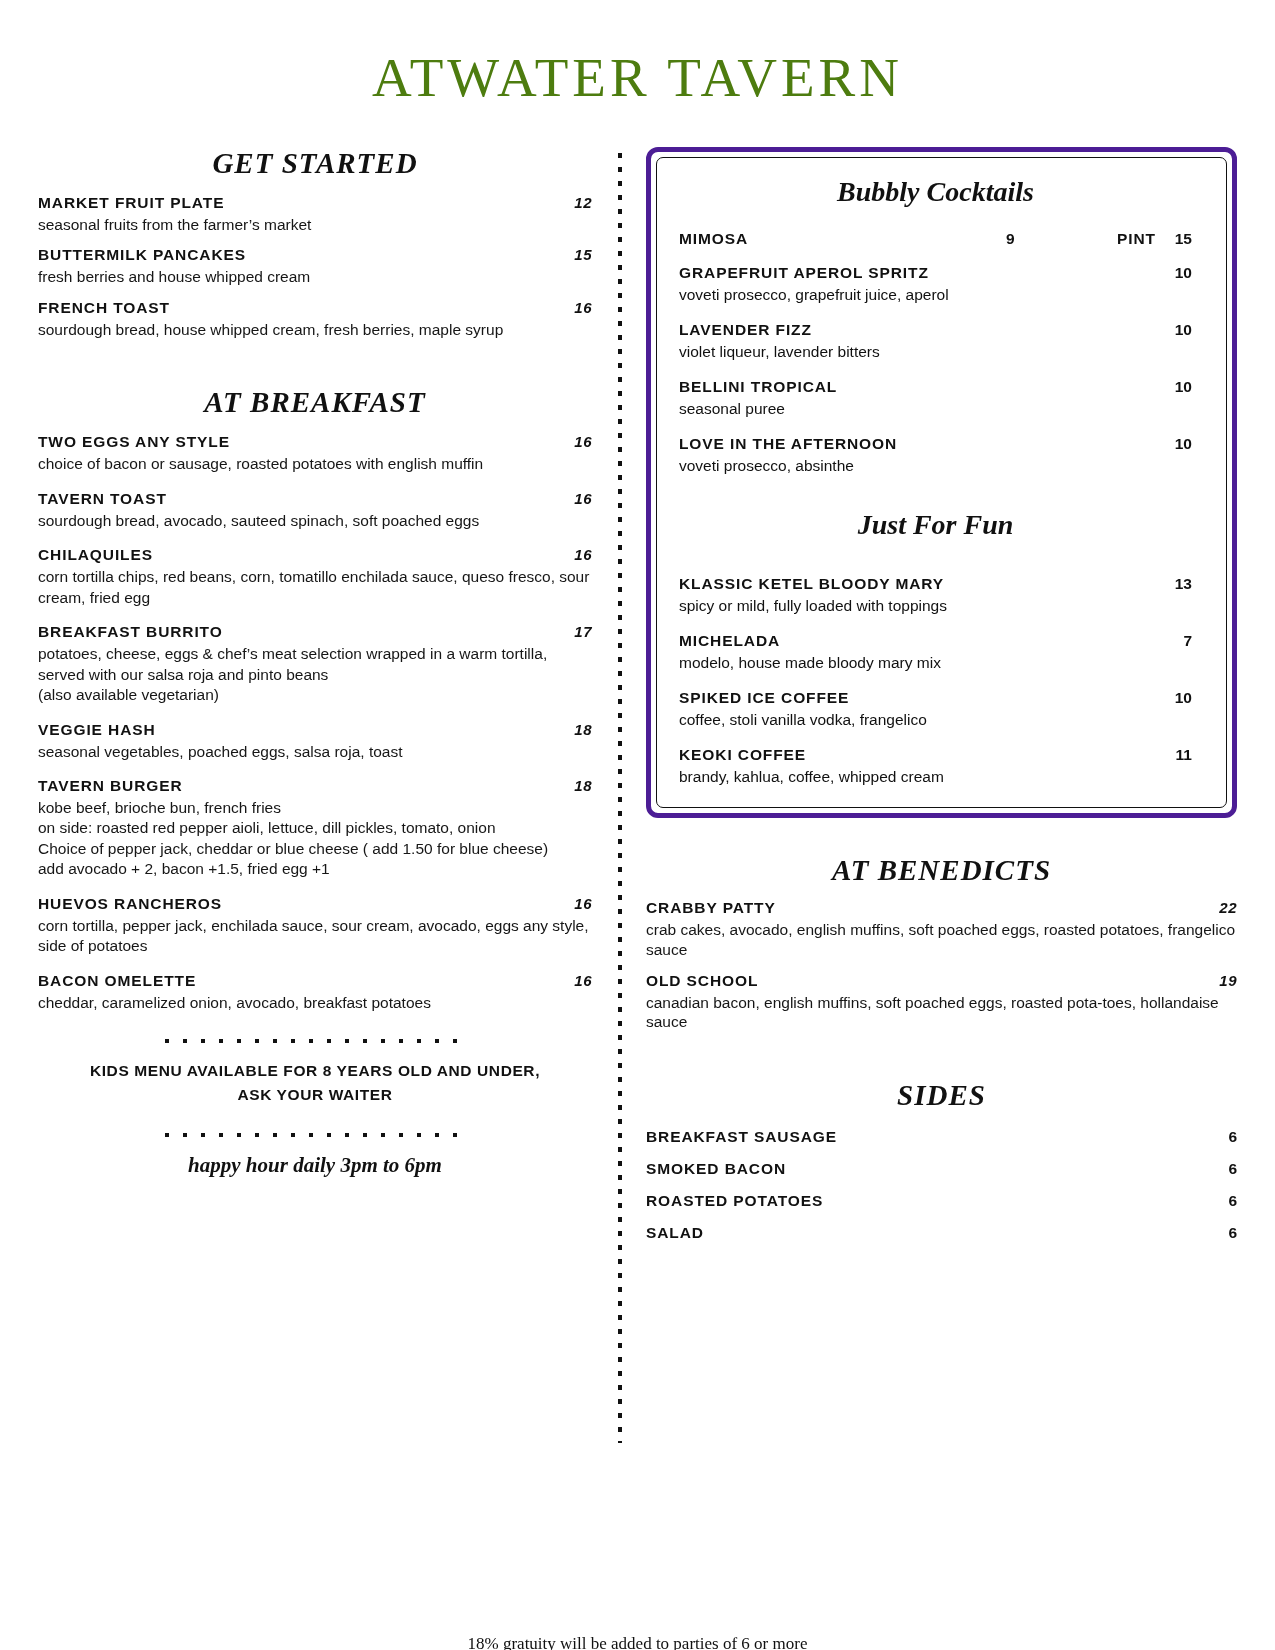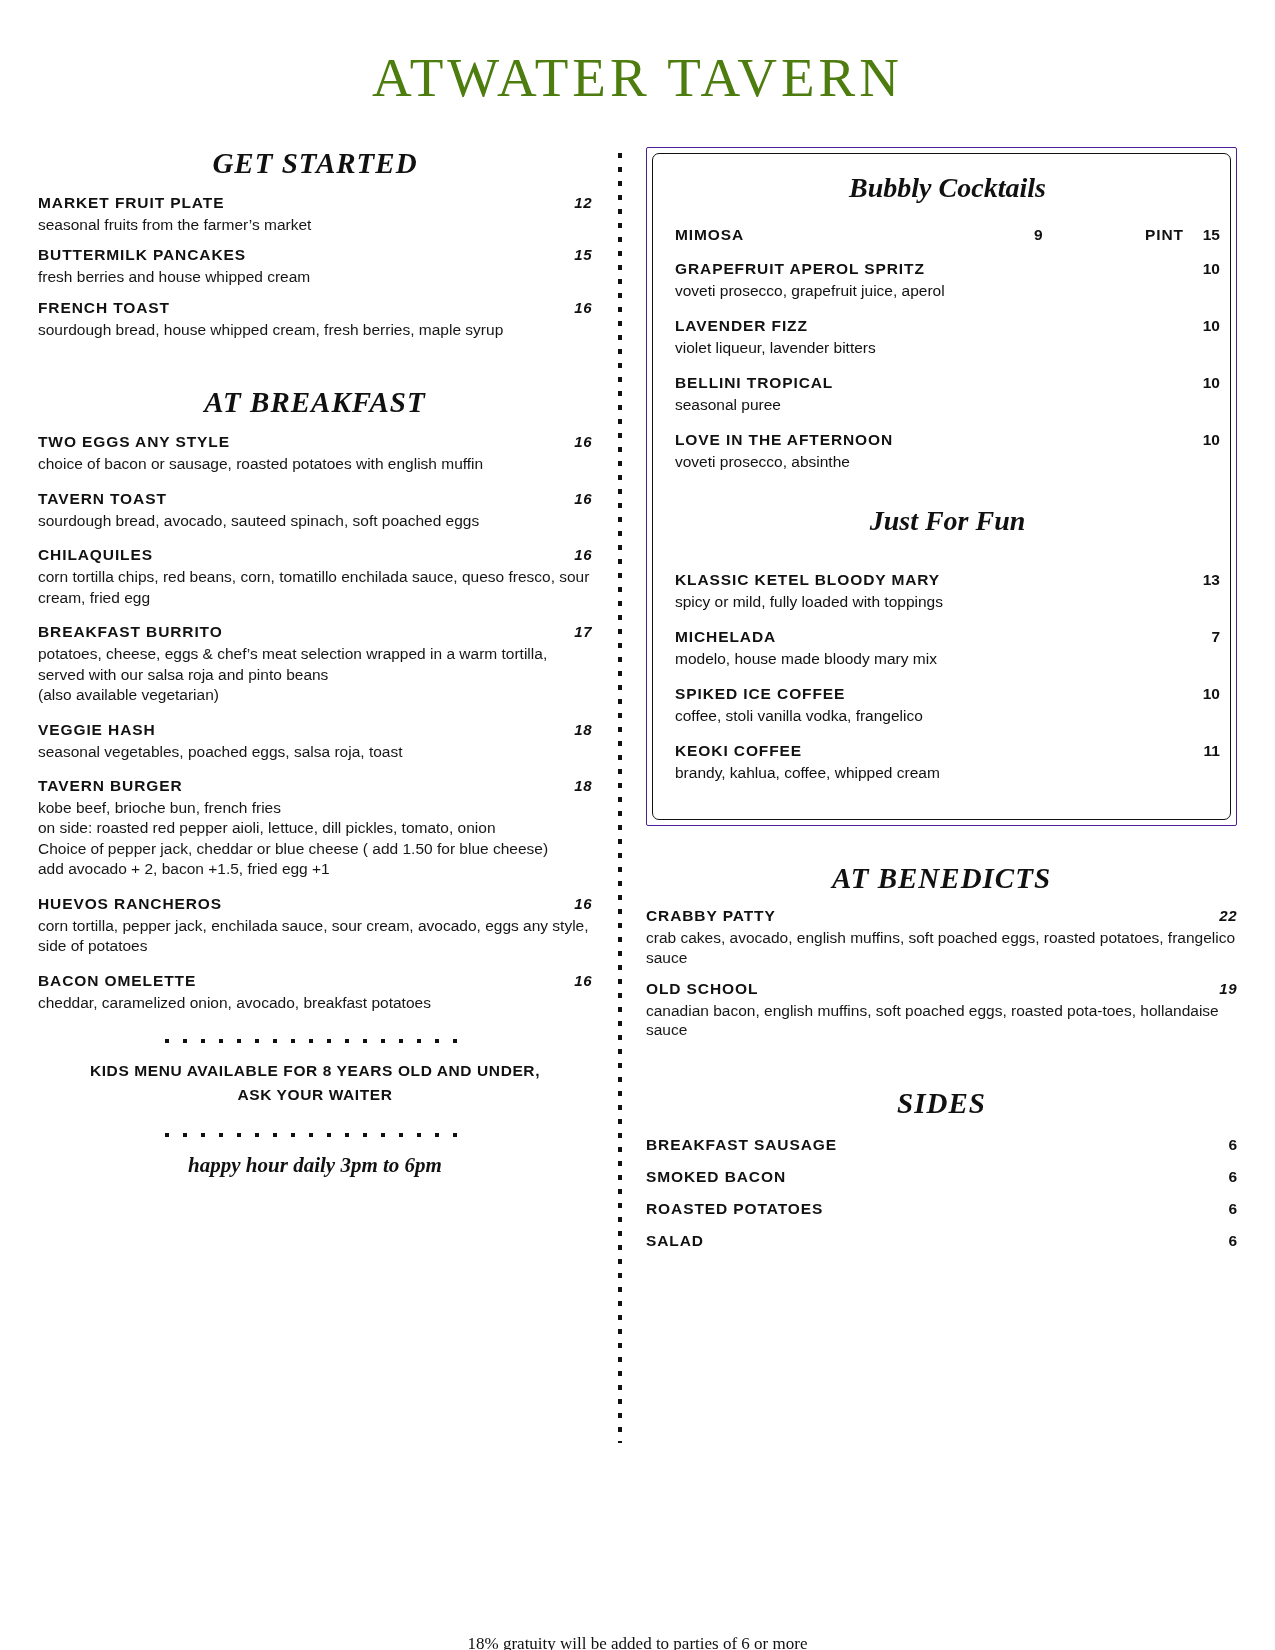--- a/index.html
+++ b/index.html
@@ -127,23 +127,23 @@
     text-align: center;
     font-family: "Liberation Serif", serif;
     font-style: italic;
     font-weight: bold;
     font-size: 21px;
     margin-top: 14px;
   }
 
   
   .cocktail-box {
-    border: 1px solid #4c1d95;
-    border-radius: 2px;
-    padding: 20px 16px 26px 28px;
+    border: 5px solid #4c1d95;
+    border-radius: 12px;
+    padding: 20px 40px 26px 28px;
     box-sizing: border-box;
     position: relative;
   }
   .cocktail-box .inner-line {
     position: absolute;
     left: 5px; right: 5px; top: 5px; bottom: 5px;
     border: 1px solid #111;
     border-radius: 7px;
     pointer-events: none;
   }
@@ -405,21 +405,21 @@
         </div>
 
         <div class="drink">
           <div class="drink-head">
             <span class="drink-name">SPIKED ICE COFFEE</span>
             <span class="drink-price">10</span>
           </div>
           <div class="drink-desc">coffee, stoli vanilla vodka, frangelico</div>
         </div>
 
-        <div class="drink" style="margin-bottom:16px">
+        <div class="drink" style="margin-bottom:0">
           <div class="drink-head">
             <span class="drink-name">KEOKI COFFEE</span>
             <span class="drink-price">11</span>
           </div>
           <div class="drink-desc">brandy, kahlua, coffee, whipped cream</div>
         </div>
       </div>
 
       <div class="section-title" style="margin-top:36px;margin-bottom:12px;">AT BENEDICTS</div>
 

